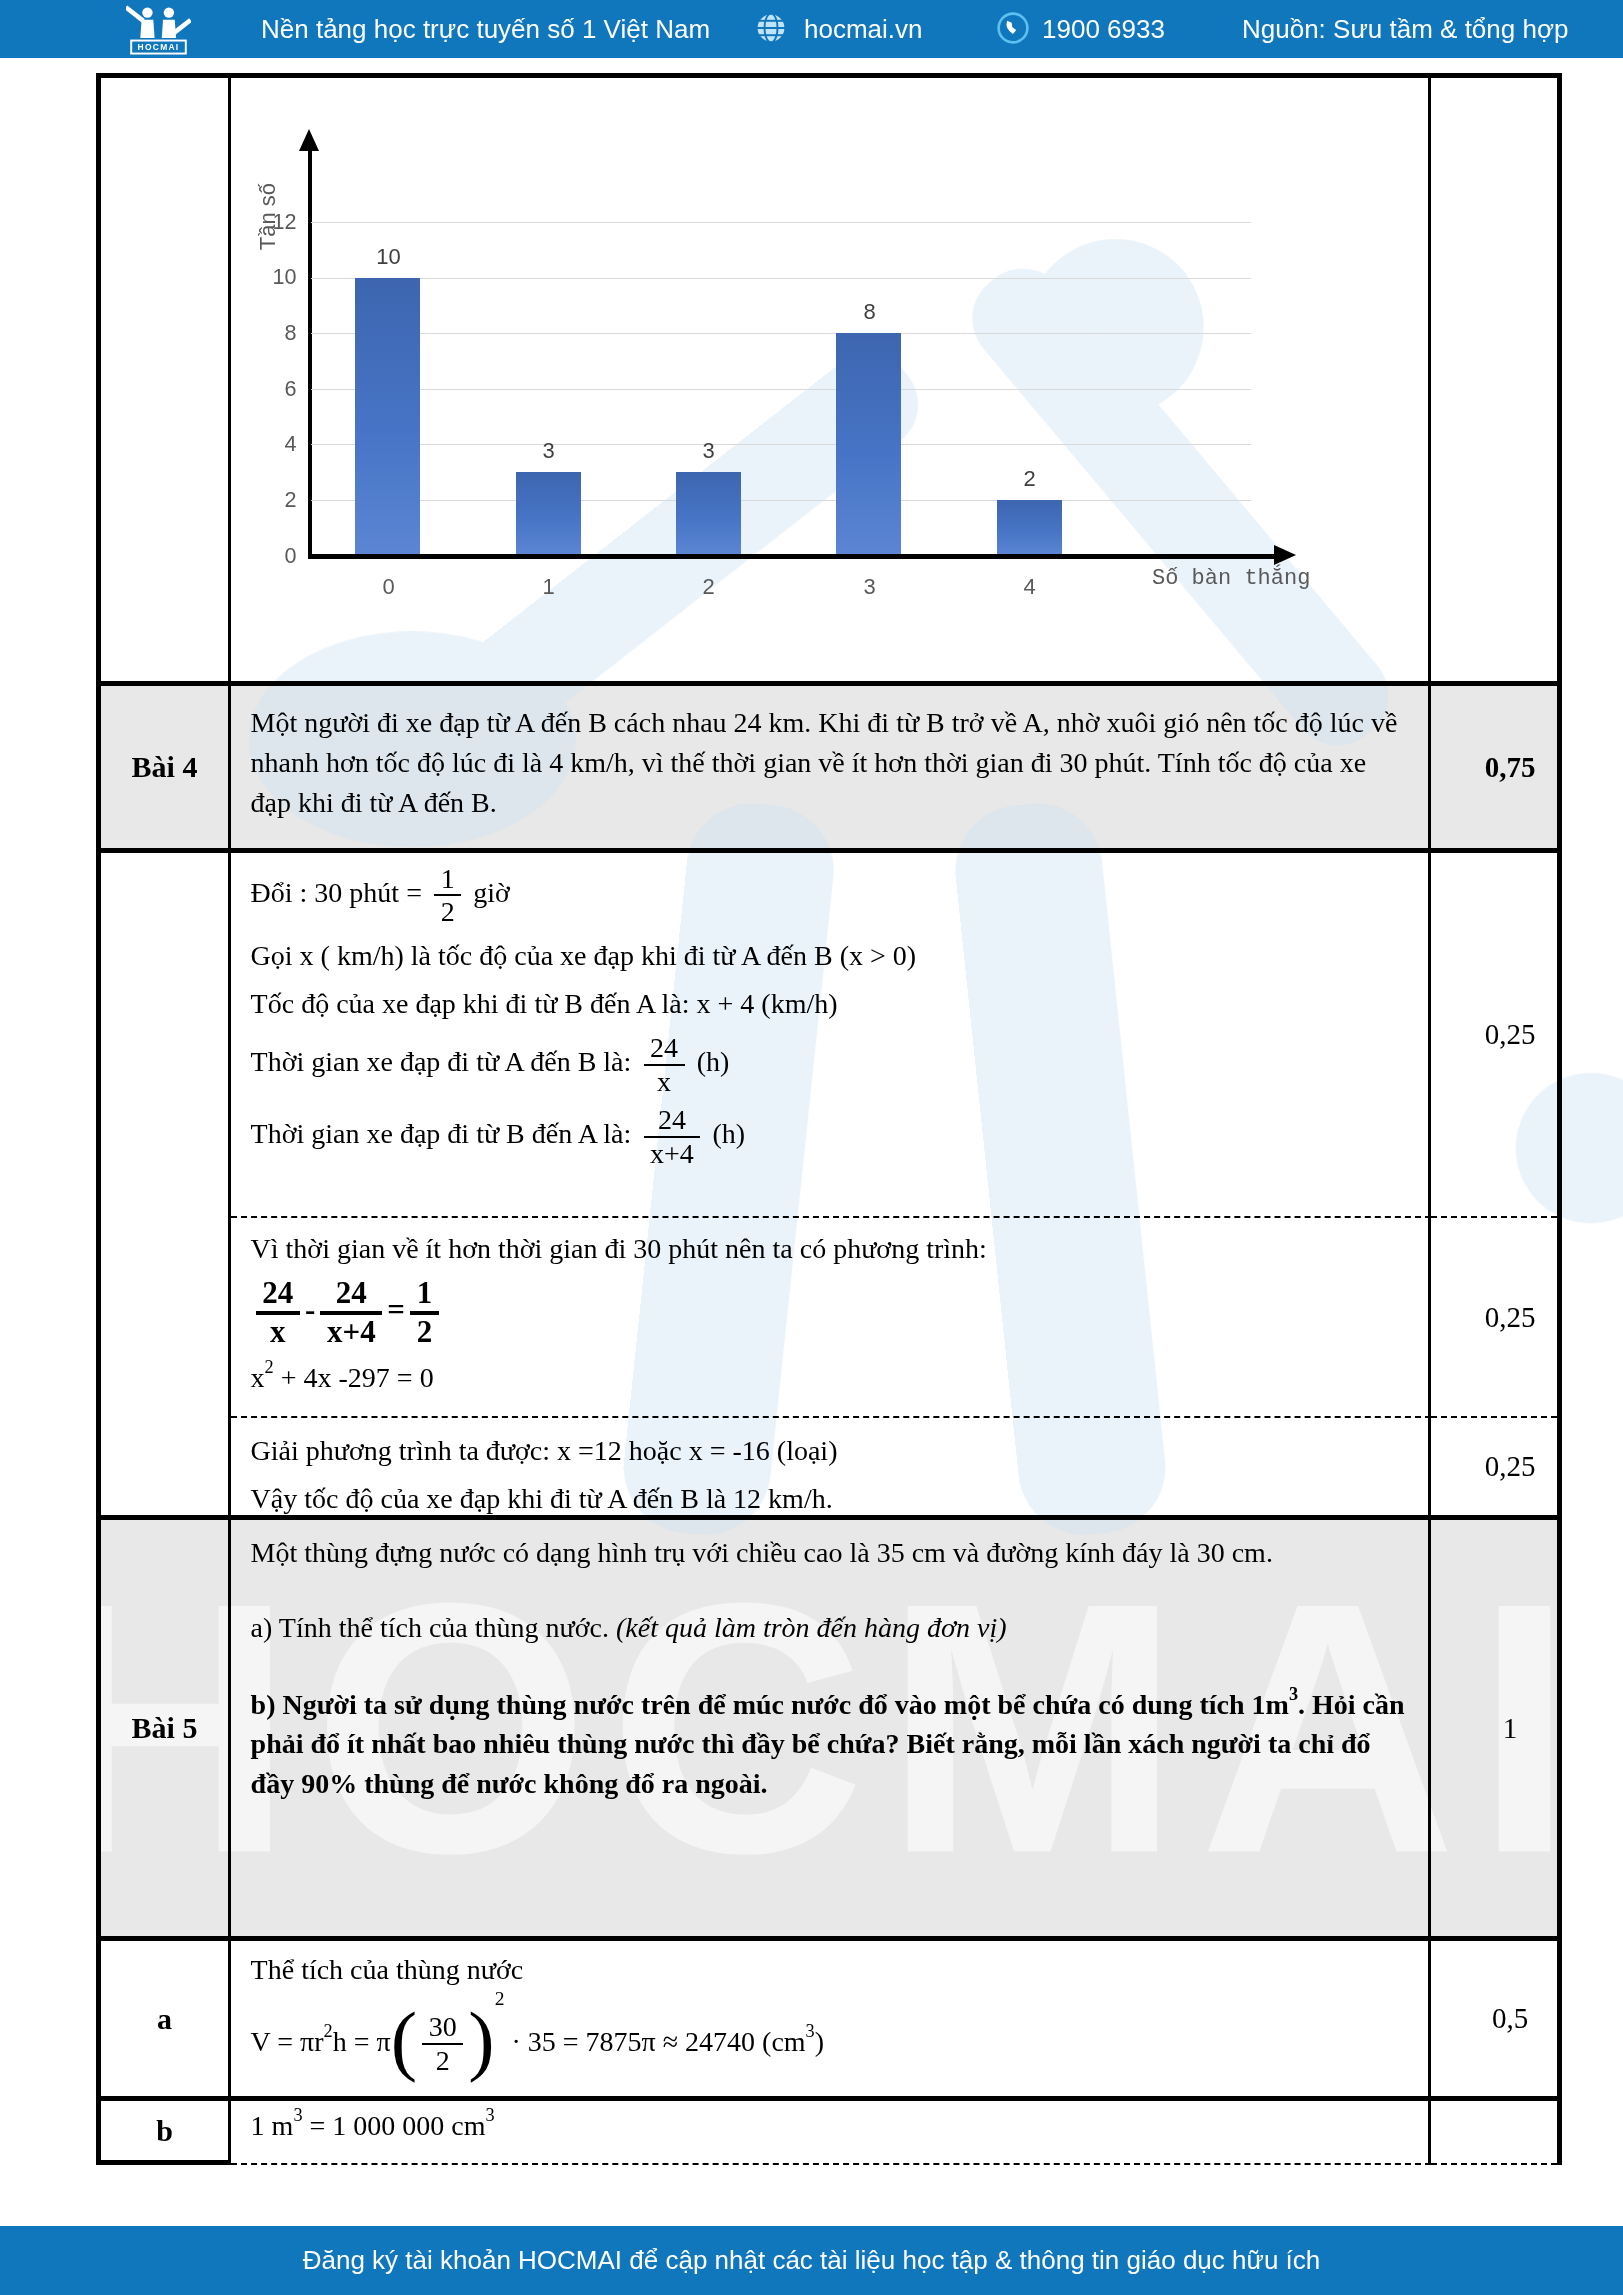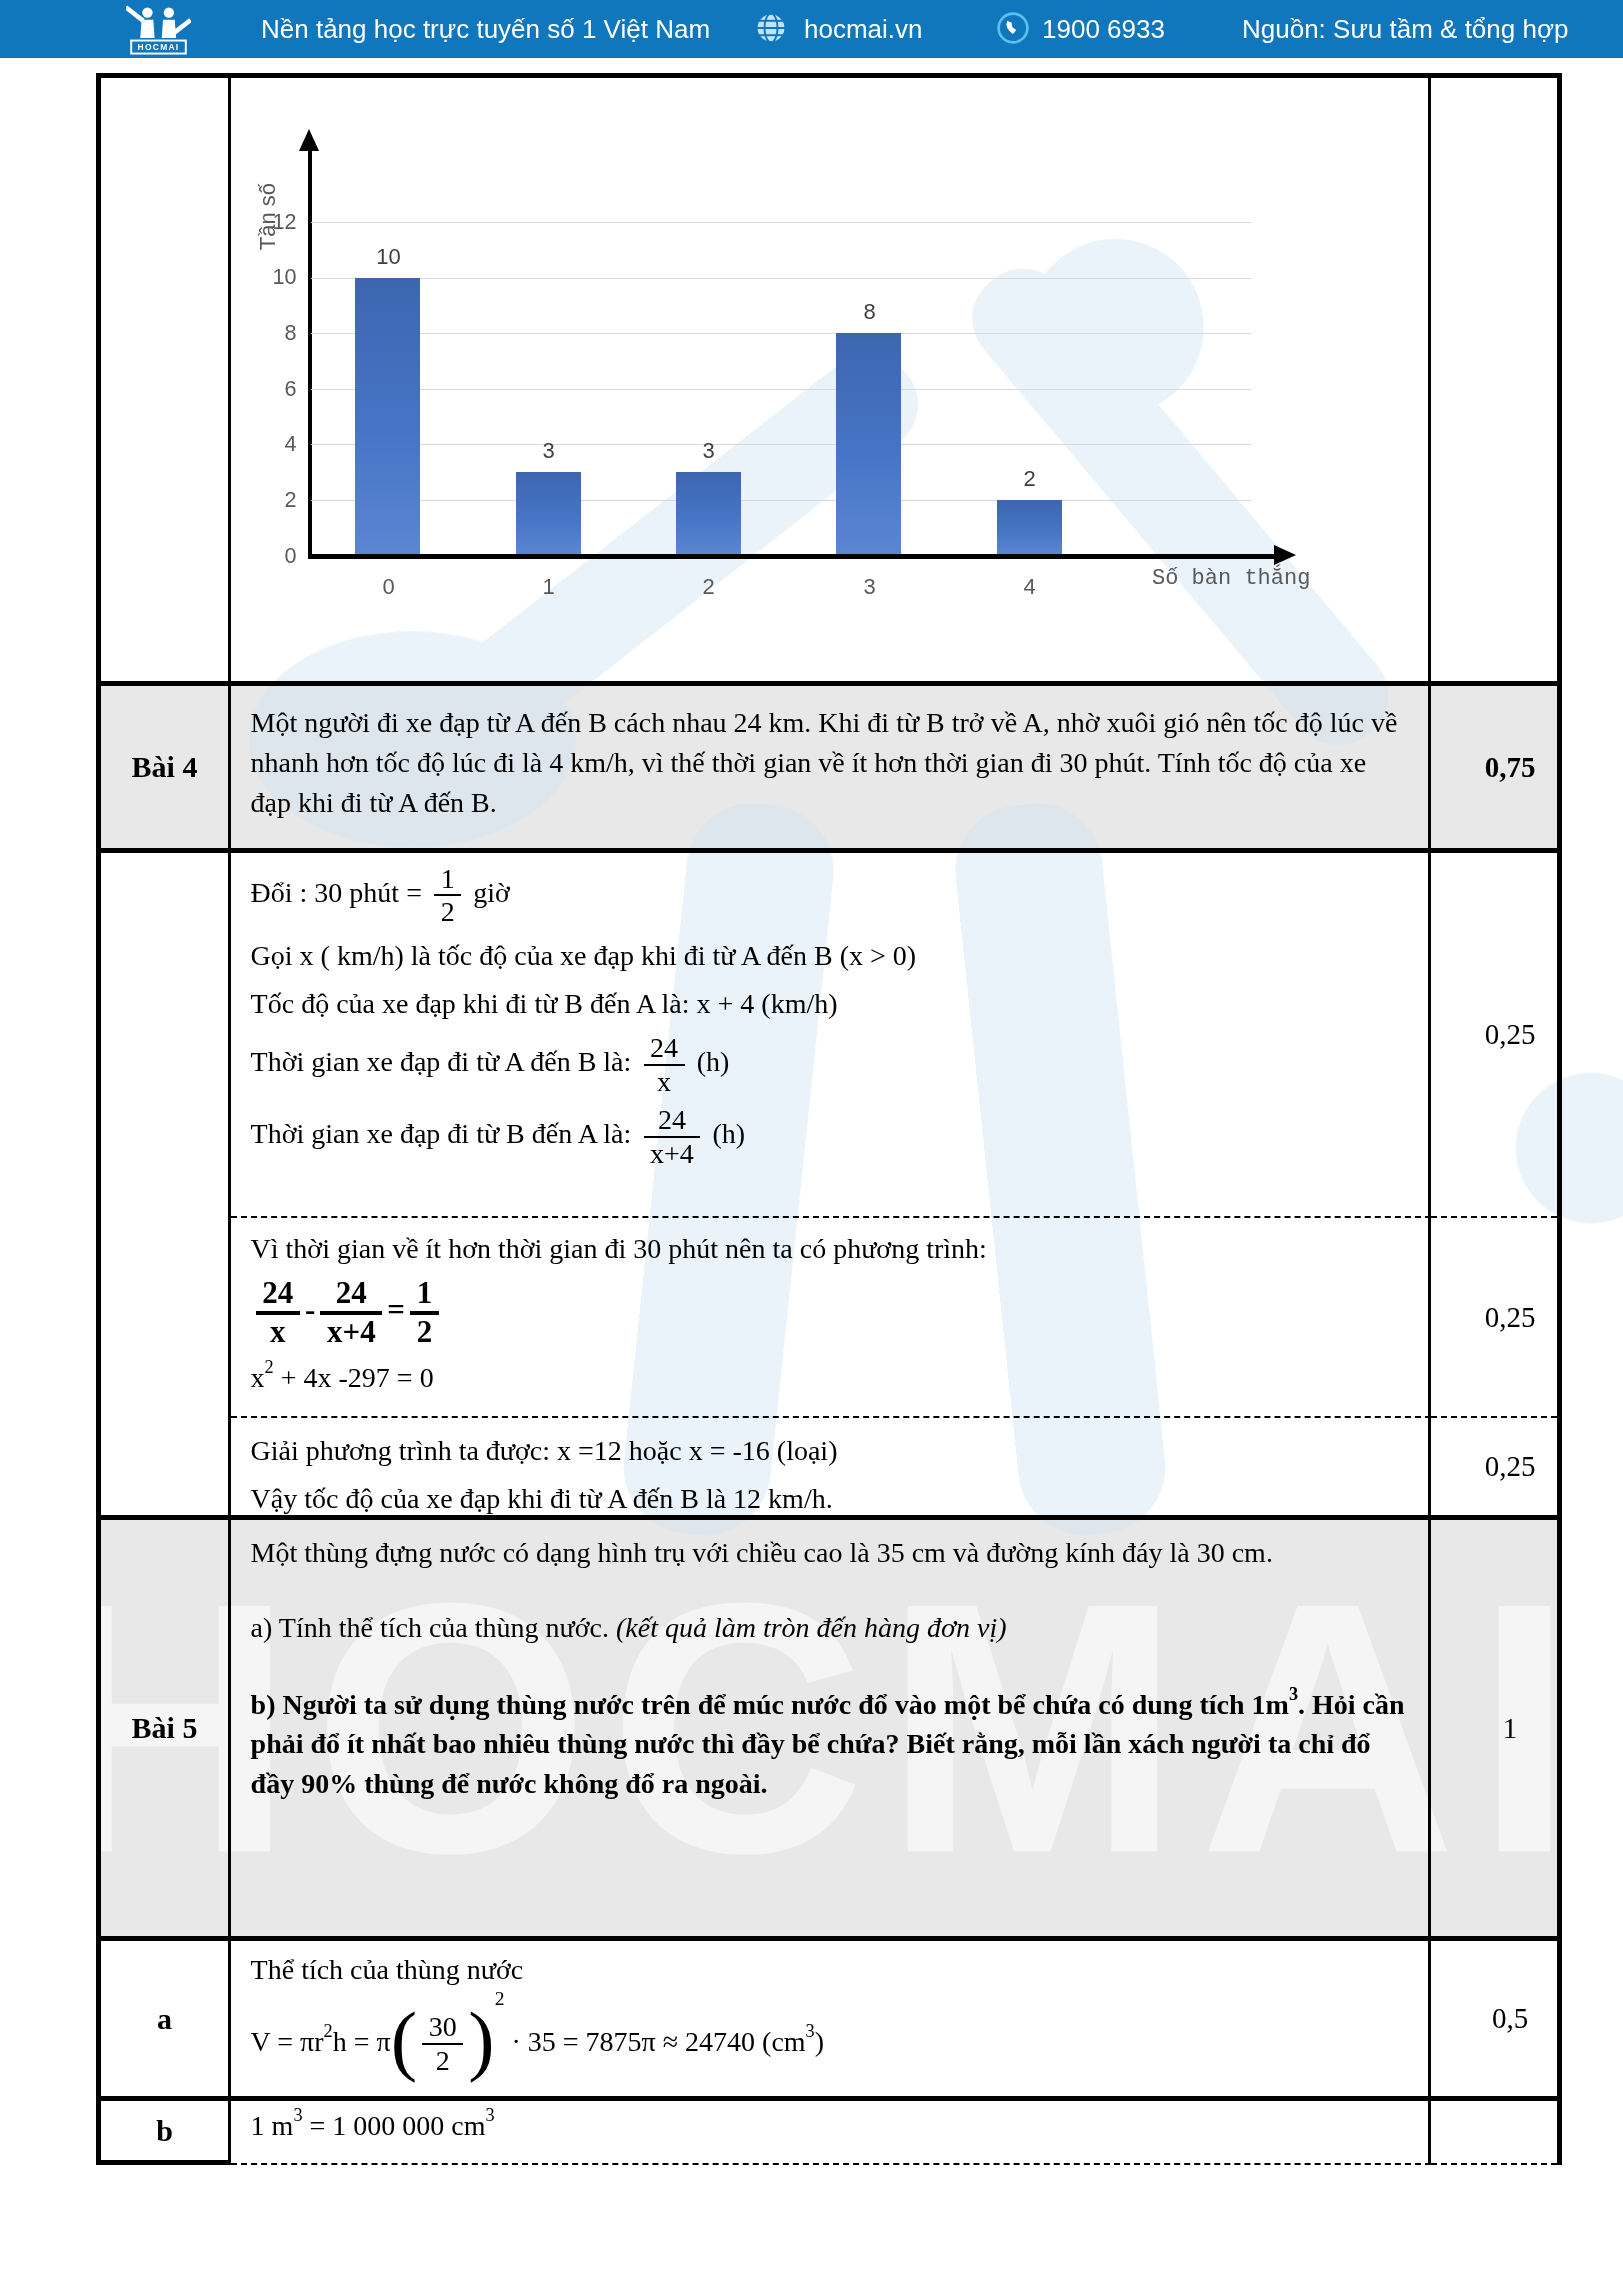--- a/index.html
+++ b/index.html
@@ -261,15 +261,18 @@
       <div class="sol" style="padding-top:5.2px;">
         <p>
           <span>1 m</span><sup class="s">3</sup><span> = 1 000 000 cm</span><sup class="s">3</sup>
         </p>
       </div>
     </div>
     <div class="cell c-score t-thick b-dash"></div>
 
   </div>
 
+  <div class="botbar">
+    <span>Đăng ký tài khoản HOCMAI để cập nhật các tài liệu học tập &amp; thông tin giáo dục hữu ích</span>
+  </div>
 
 </div>
 
 
 </body></html>

